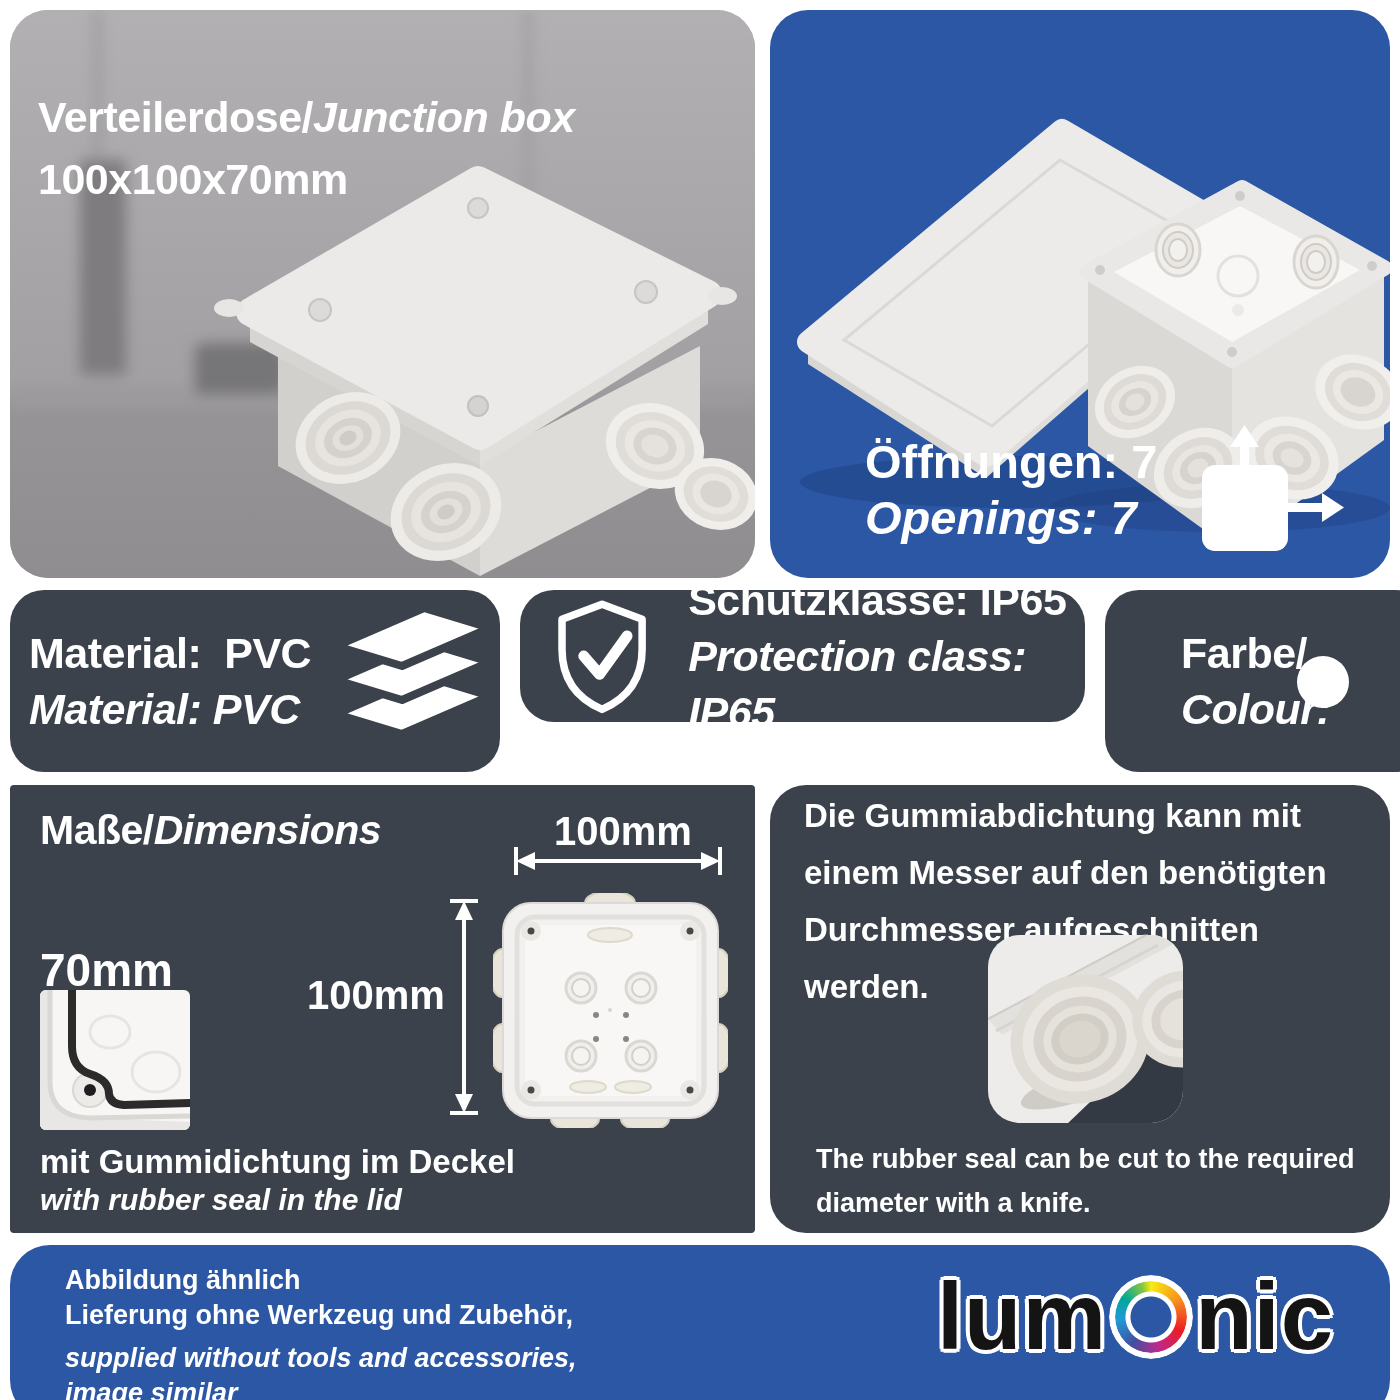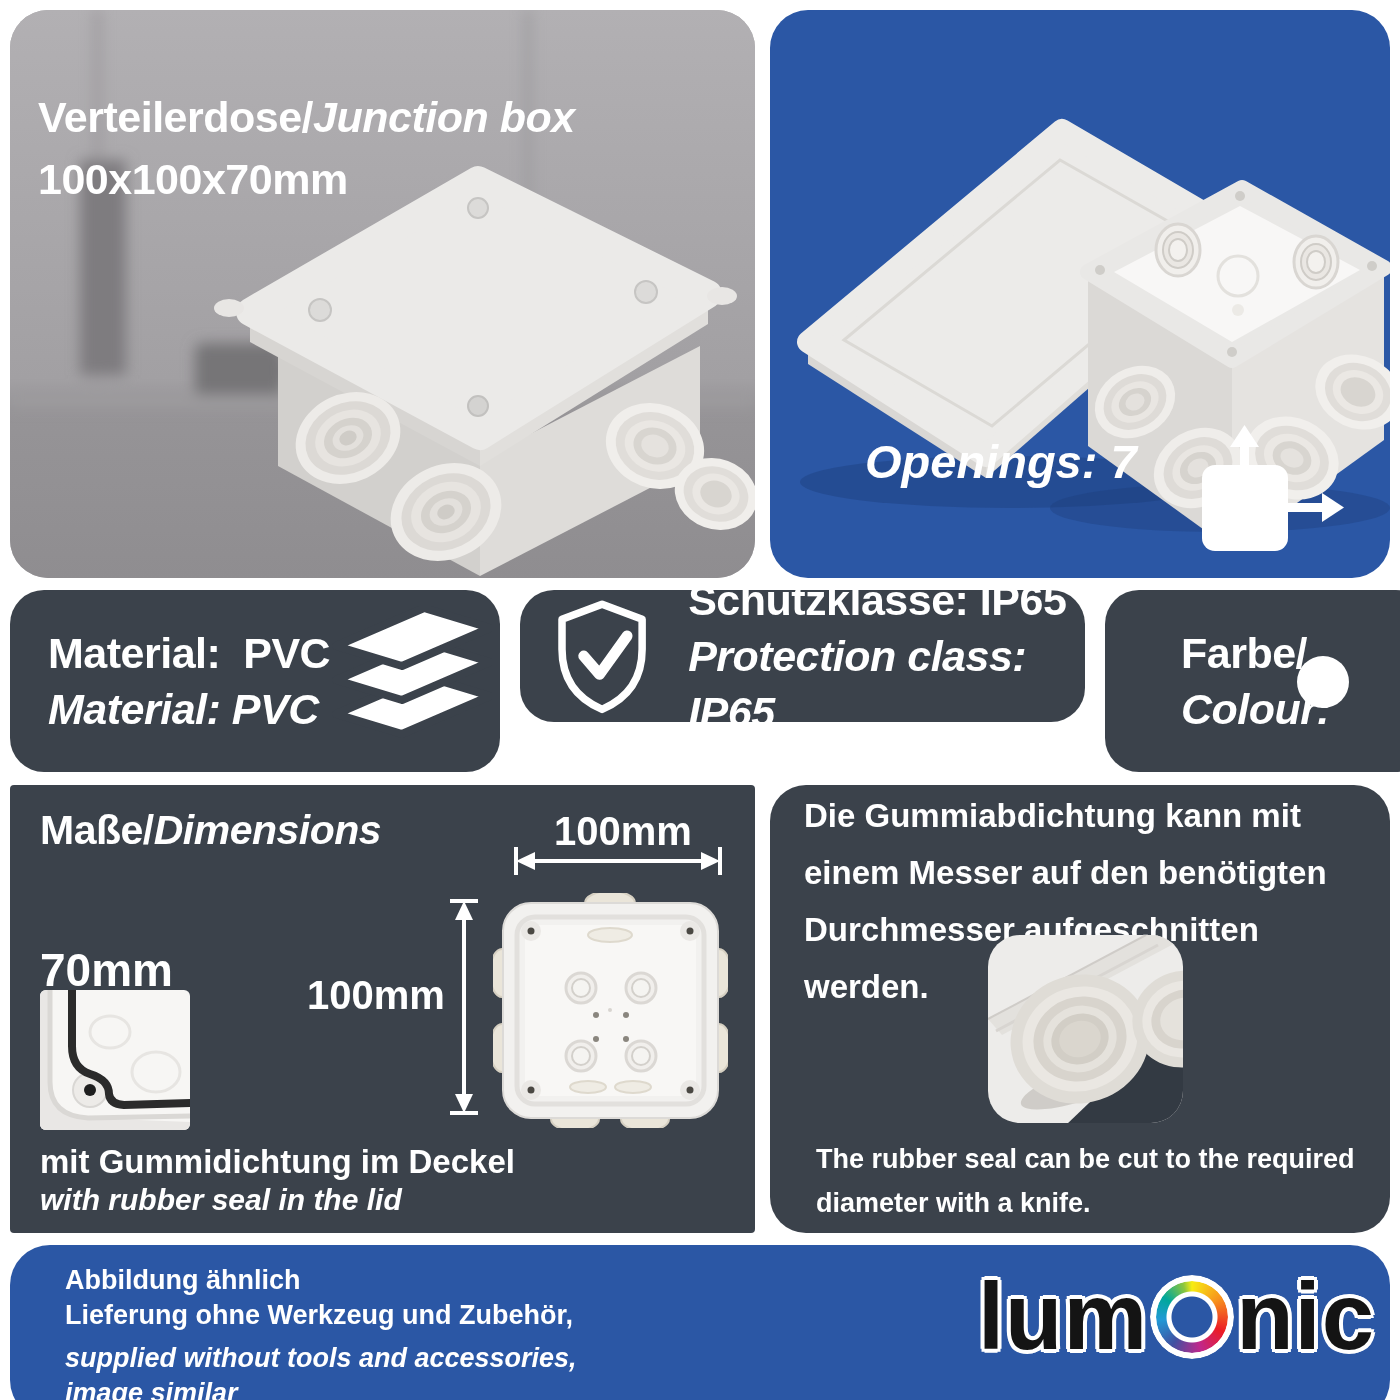--- a/index.html
+++ b/index.html
@@ -20,21 +20,21 @@
   .p-tr{left:770px;top:10px;width:620px;height:568px;border-radius:38px;background:#2b57a5;}
   .p-tr svg.scene{position:absolute;inset:0;}
   .openings{position:absolute;left:95px;top:424px;font-size:47px;font-weight:bold;line-height:56px;}
   .expand-icon{position:absolute;left:424px;top:415px;}
 
   
   .p-mat{left:10px;top:590px;width:490px;height:182px;border-radius:34px;display:flex;align-items:center;}
   .p-ip {left:520px;top:590px;width:565px;height:132px;border-radius:34px;display:flex;align-items:center;}
   .p-col{left:1105px;top:590px;width:285px;height:182px;border-radius:34px;display:flex;align-items:center;}
   .mid-text{font-size:43px;font-weight:bold;line-height:56px;letter-spacing:-0.5px;}
-  .p-mat .mid-text{margin-left:38px;}
+  .p-mat .mid-text{margin-left:19px;}
   .layers-icon{position:absolute;left:322px;top:16px;}
   .p-mat{position:absolute;} .p-ip{position:absolute;} .p-col{position:absolute;padding-left:40px;}
   .shield-icon{margin-left:32px;}
   .p-ip .mid-text{margin-left:36px;}
   .p-col .mid-text{margin-left:36px;}
   .swatch{position:absolute;left:192px;top:66px;width:52px;height:52px;border-radius:50%;background:#ffffff;}
 
   
   .p-dim{left:10px;top:785px;width:745px;height:448px;border-radius:4px;}
   .dim-heading{position:absolute;left:30px;top:22px;font-size:41px;font-weight:bold;letter-spacing:-0.5px;}
@@ -53,21 +53,21 @@
   .p-seal{left:770px;top:785px;width:620px;height:448px;border-radius:36px;}
   .seal-de{position:absolute;left:34px;top:2px;width:560px;font-size:33px;font-weight:bold;line-height:57px;margin:0;}
   .seal-photo{position:absolute;left:218px;top:150px;width:195px;height:188px;border-radius:32px;overflow:hidden;}
   .seal-en{position:absolute;left:34px;top:340px;width:555px;font-size:27px;font-weight:bold;line-height:44px;margin:12px;}
 
   
   .footer{position:absolute;left:10px;top:1245px;width:1380px;height:175px;border-radius:40px;
           background:#2b57a5;}
   .foot-text{position:absolute;left:55px;top:18px;font-size:27px;font-weight:bold;line-height:35px;}
   .foot-gap{height:8px;}
-  .logo{position:absolute;left:968px;top:30px;display:flex;}
+  .logo{position:absolute;left:927px;top:30px;display:flex;}
   .lg{font-size:94px;font-weight:bold;color:#141414;letter-spacing:1px;line-height:84px;
       text-shadow:4px 0 0 #fff,-4px 0 0 #fff,0 4px 0 #fff,0 -4px 0 #fff,
                   3px 3px 0 #fff,-3px -3px 0 #fff,3px -3px 0 #fff,-3px 3px 0 #fff;}
   .logo-o-outer{width:84px;height:84px;border-radius:50%;background:#fff;display:grid;place-items:center;
       -webkit-mask:radial-gradient(circle,transparent 0 20px,#000 21px);
               mask:radial-gradient(circle,transparent 0 20px,#000 21px);margin:0 2px;}
   .logo-o{width:72px;height:72px;border-radius:50%;
       background:conic-gradient(from 0deg,#f7ec13,#f7941d 55deg,#ec1c24 115deg,#c0278c 165deg,
                  #4150a1 215deg,#2199d6 265deg,#00a79b 305deg,#8cc63e 345deg,#f7ec13 360deg);
       -webkit-mask:radial-gradient(circle,transparent 0 25px,#000 26px);
@@ -208,20 +208,21 @@
         <ellipse cx="522" cy="448" rx="12" ry="9" fill="#e5e2de"></ellipse>
       </g>
       <g transform="rotate(25 588 382)">
         <ellipse cx="588" cy="382" rx="44" ry="36" fill="#f1efec"></ellipse>
           <ellipse cx="588" cy="382" rx="34" ry="28" fill="#e0ddd9"></ellipse>
         <ellipse cx="588" cy="382" rx="26" ry="21" fill="#ebe8e4"></ellipse>
           <ellipse cx="588" cy="382" rx="18" ry="14" fill="#d8d5d0"></ellipse>
       </g>
     </svg>
     <div class="openings">
+      <div>Öffnungen: 7</div>
       <div class="it">Openings: 7</div>
     </div>
     <svg class="expand-icon" width="165" height="132" viewBox="0 0 165 132">
       <rect x="8" y="40" width="86" height="86" rx="13" fill="#fff"></rect>
       <rect x="46" y="12" width="9" height="28" fill="#fff"></rect>
       <path d="M 50.5 0 L 36 22 L 65 22 Z" fill="#fff"></path>
       <rect x="94" y="78" width="40" height="9" fill="#fff"></rect>
       <path d="M 150 82.5 L 128 68 L 128 97 Z" fill="#fff"></path>
     </svg>
   </section>

